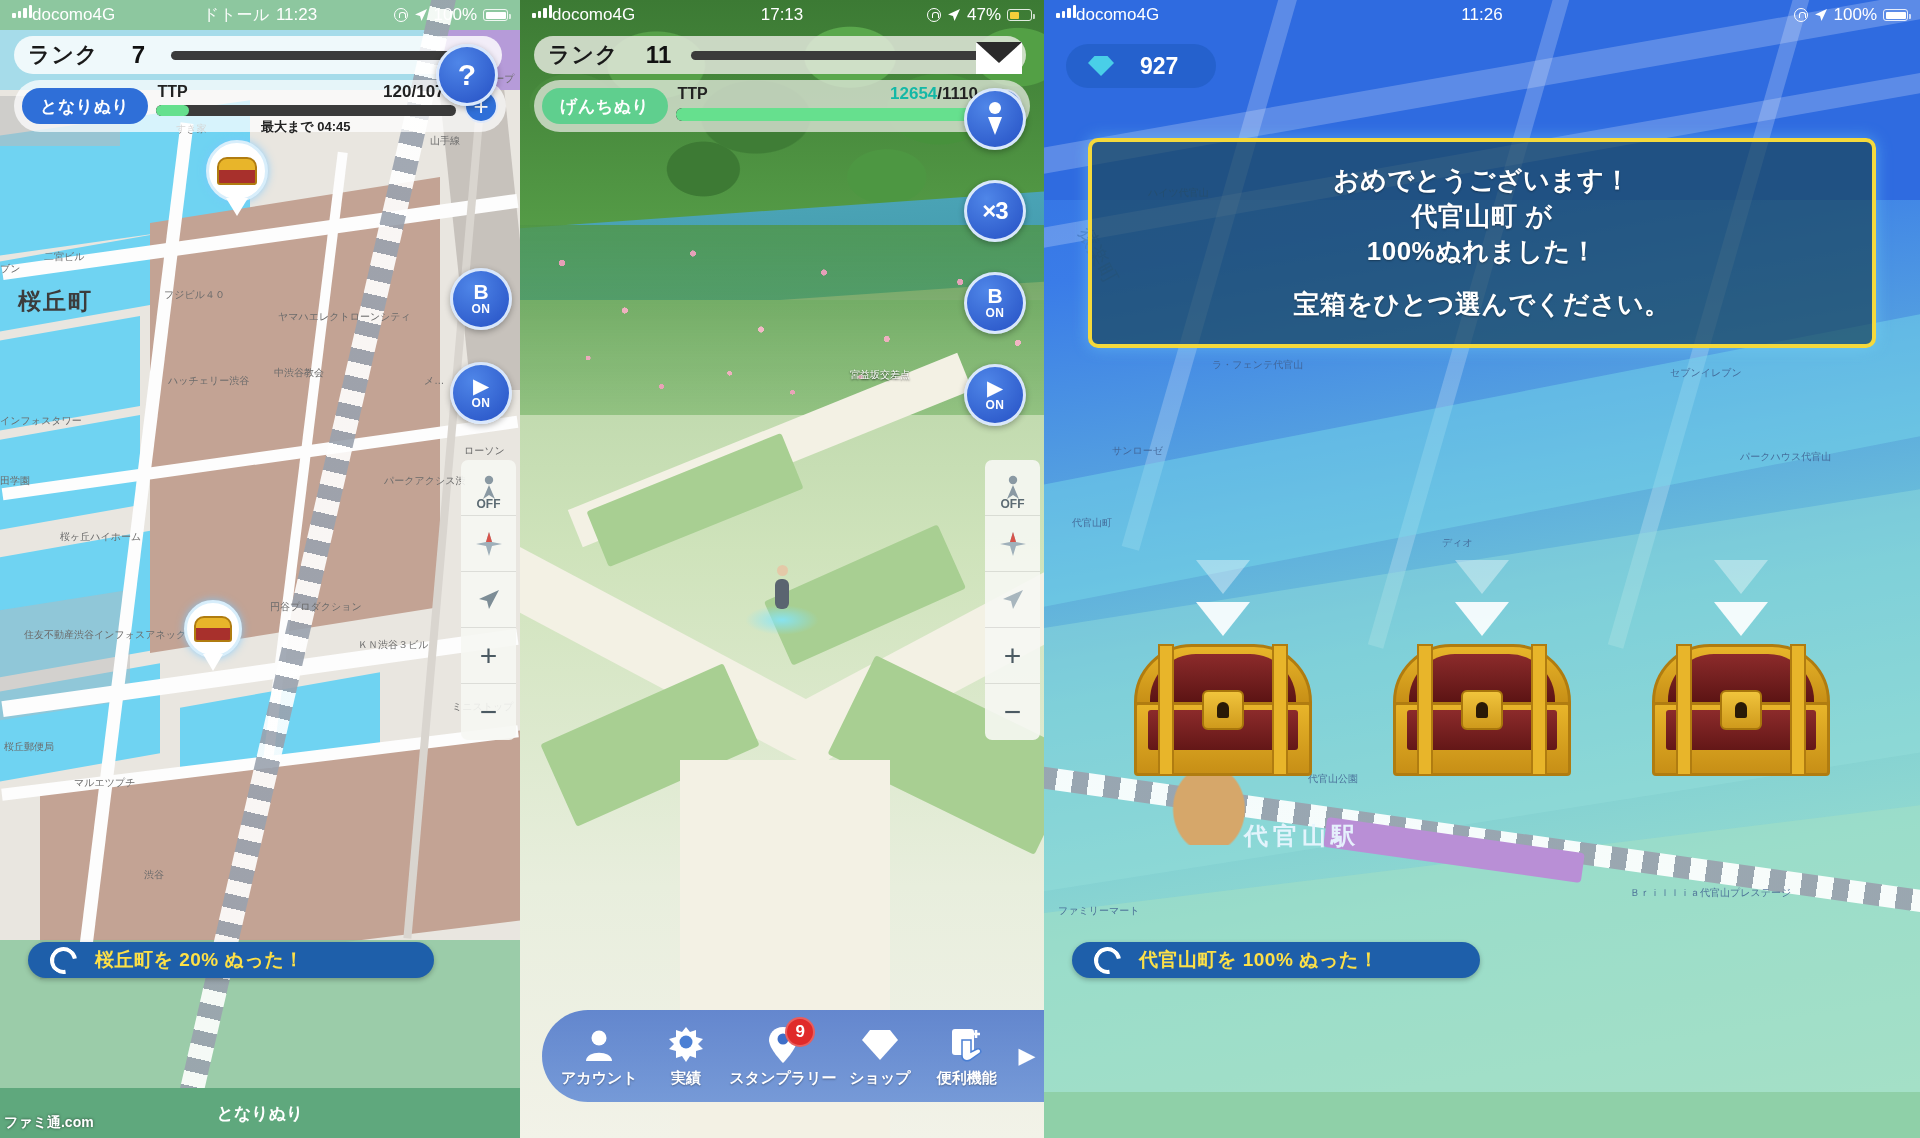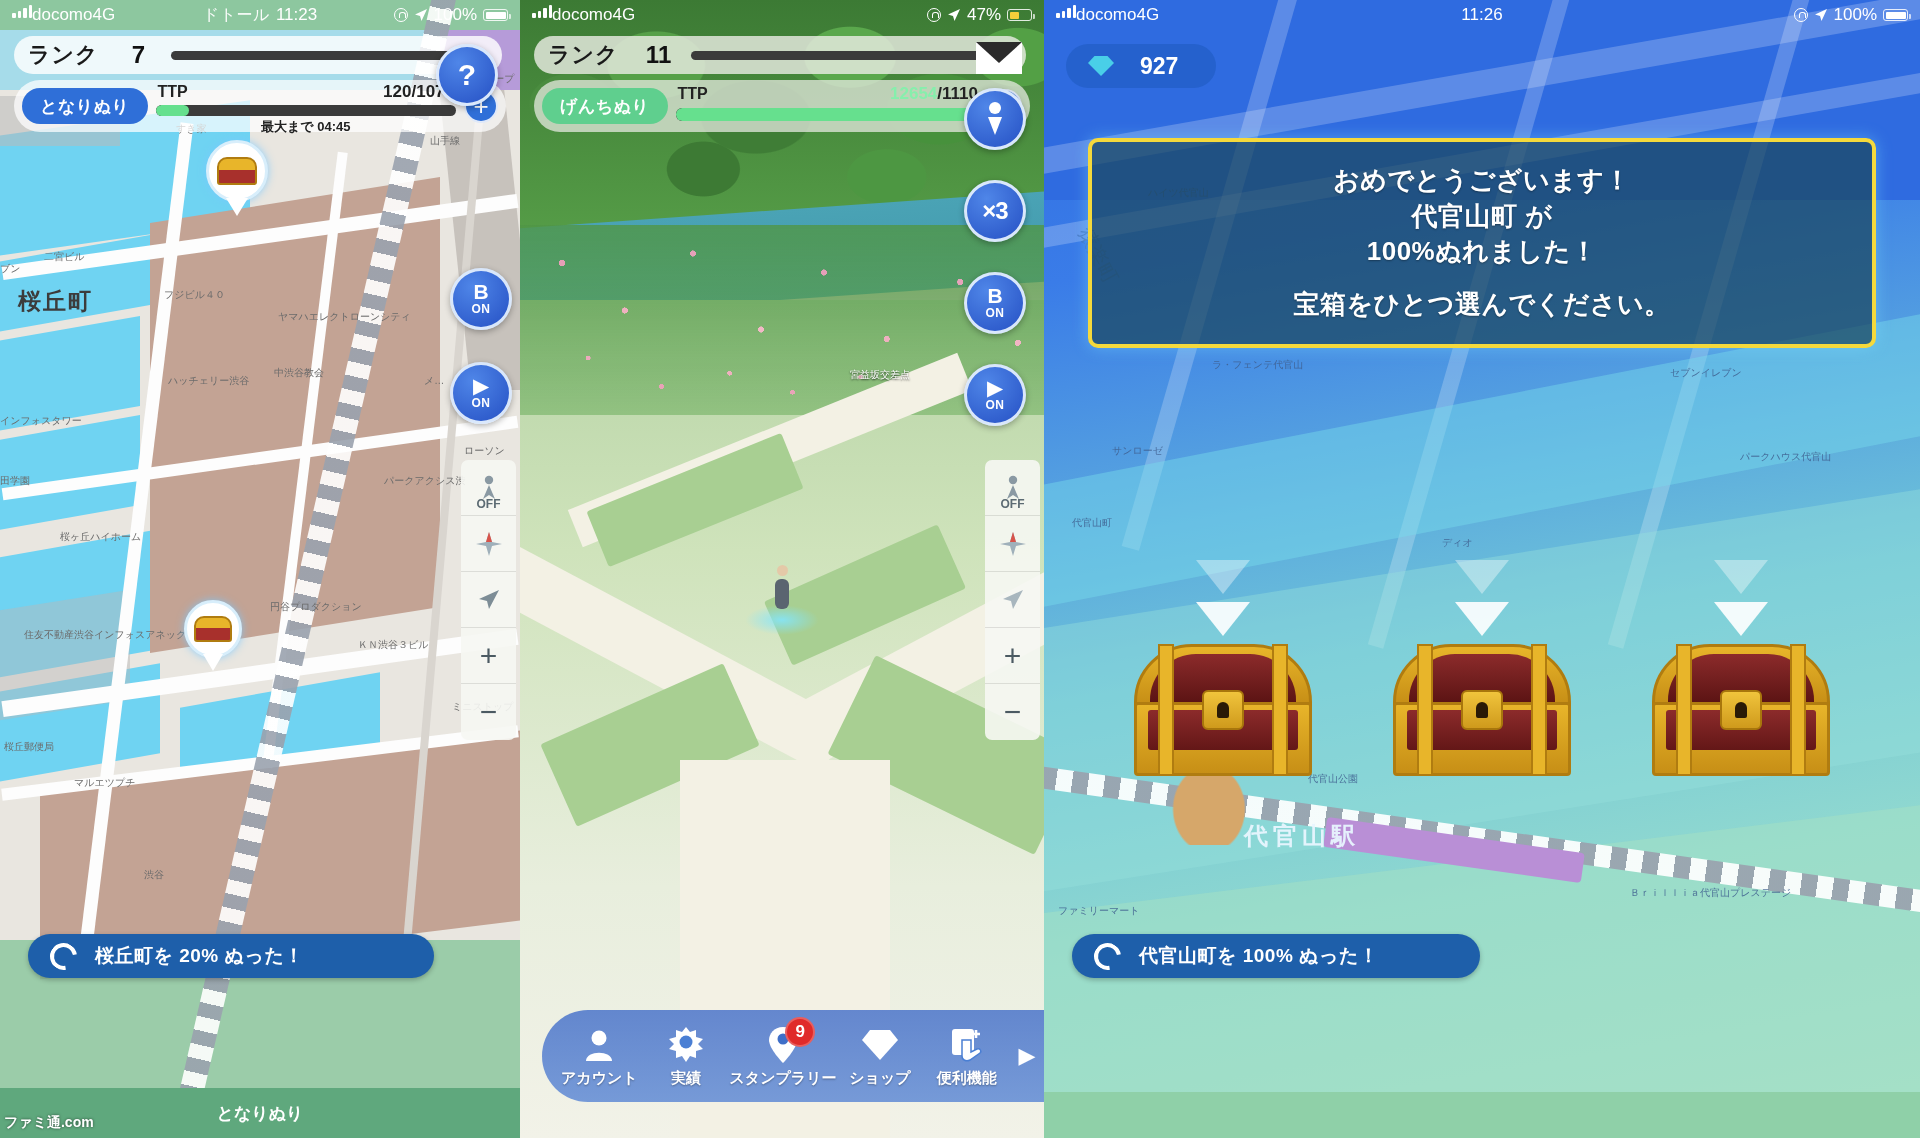--- a/index.html
+++ b/index.html
@@ -81,21 +81,21 @@
   .nuri-btn{
     height:36px;padding:0 18px;border-radius:18px;background:#2f6fd8;color:#fff;
     font-size:17px;font-weight:700;display:flex;align-items:center;justify-content:center;
     white-space:nowrap;letter-spacing:.5px;
   }
   .nuri-btn.green{background:#5fcf8e;}
   .ttp-mid{flex:1;position:relative;margin:0 6px;height:52px;}
   .ttp-row{position:absolute;top:2px;left:0;right:0;display:flex;align-items:center;justify-content:space-between;padding:0 4px;}
   .ttp-word{font-size:16px;font-weight:700;color:#222;}
   .ttp-count{font-size:17px;font-weight:600;color:#222;}
-  .ttp-count .over{color:#86efac;font-weight:700;}
+  .ttp-count .over{color:#14b8a6;font-weight:700;}
   .ttp-track{position:absolute;top:25px;left:2px;right:2px;height:11px;background:#3b3b3b;border-radius:6px;overflow:hidden;}
   .ttp-fill{height:100%;background:#66e08e;border-radius:6px;}
   .ttp-sub{position:absolute;top:38px;left:0;right:0;text-align:center;font-size:13px;color:#222;font-weight:600;}
   .plus-btn{
     width:34px;height:34px;border-radius:50%;background:#2f6fd8;color:#fff;
     display:flex;align-items:center;justify-content:center;font-size:26px;font-weight:300;
     border:2px solid rgba(255,255,255,.85);line-height:0;
   }
 
   
@@ -121,23 +121,23 @@
     height:56px;display:flex;align-items:center;justify-content:center;
     border-bottom:1px solid rgba(0,0,0,.1);position:relative;color:#5c6b73;
   }
   .mapctl .cell:last-child{border-bottom:none;}
   .mapctl .offlbl{position:absolute;bottom:4px;left:0;right:0;text-align:center;
                   font-size:12px;font-weight:800;color:#5c6b73;}
   .zoomsym{font-size:30px;font-weight:300;color:#4b5a62;line-height:0;}
 
   
   .toast{
-    position:absolute; left:28px; height:44px; border-radius:24px;
+    position:absolute; left:28px; height:36px; border-radius:24px;
     background:#1e5faa; display:flex;align-items:center;gap:18px;
-    padding:0 22px; color:#ffffff; z-index:35; box-shadow:0 2px 5px rgba(0,0,0,.25);
+    padding:0 22px; color:#fde047; z-index:35; box-shadow:0 2px 5px rgba(0,0,0,.25);
   }
   .toast .spin{
     width:27px;height:27px;border-radius:50%;
     border:4px solid #fff;border-right-color:transparent;transform:rotate(35deg);
   }
   .toast .ttext{font-size:19px;font-weight:600;letter-spacing:.5px;}
 
   
   .footer1{position:absolute;left:0;right:0;bottom:0;height:50px;background:#5fa87d;
            display:flex;align-items:center;justify-content:center;color:#fff;font-size:17px;
@@ -469,20 +469,23 @@
       <div class="sb-left">
         <span class="bars">
             <i></i>
             <i></i>
             <i></i>
             <i></i>
           </span>
         <span>docomo</span>
         <span>4G</span>
       </div>
+      <div class="sb-center">
+        <span>17:13</span>
+      </div>
       <div class="sb-right">
         <span class="lockico"></span>
         <svg class="arrowsvg" width="14" height="14" viewBox="0 0 14 14">
             <path d="M13 1 1 6.5l5 1.5 1.5 5z" fill="#fff"></path>
           </svg>
         <span>47%</span>
         <span class="battery low">
             <span style="width:47%"></span>
           </span>
       </div>

